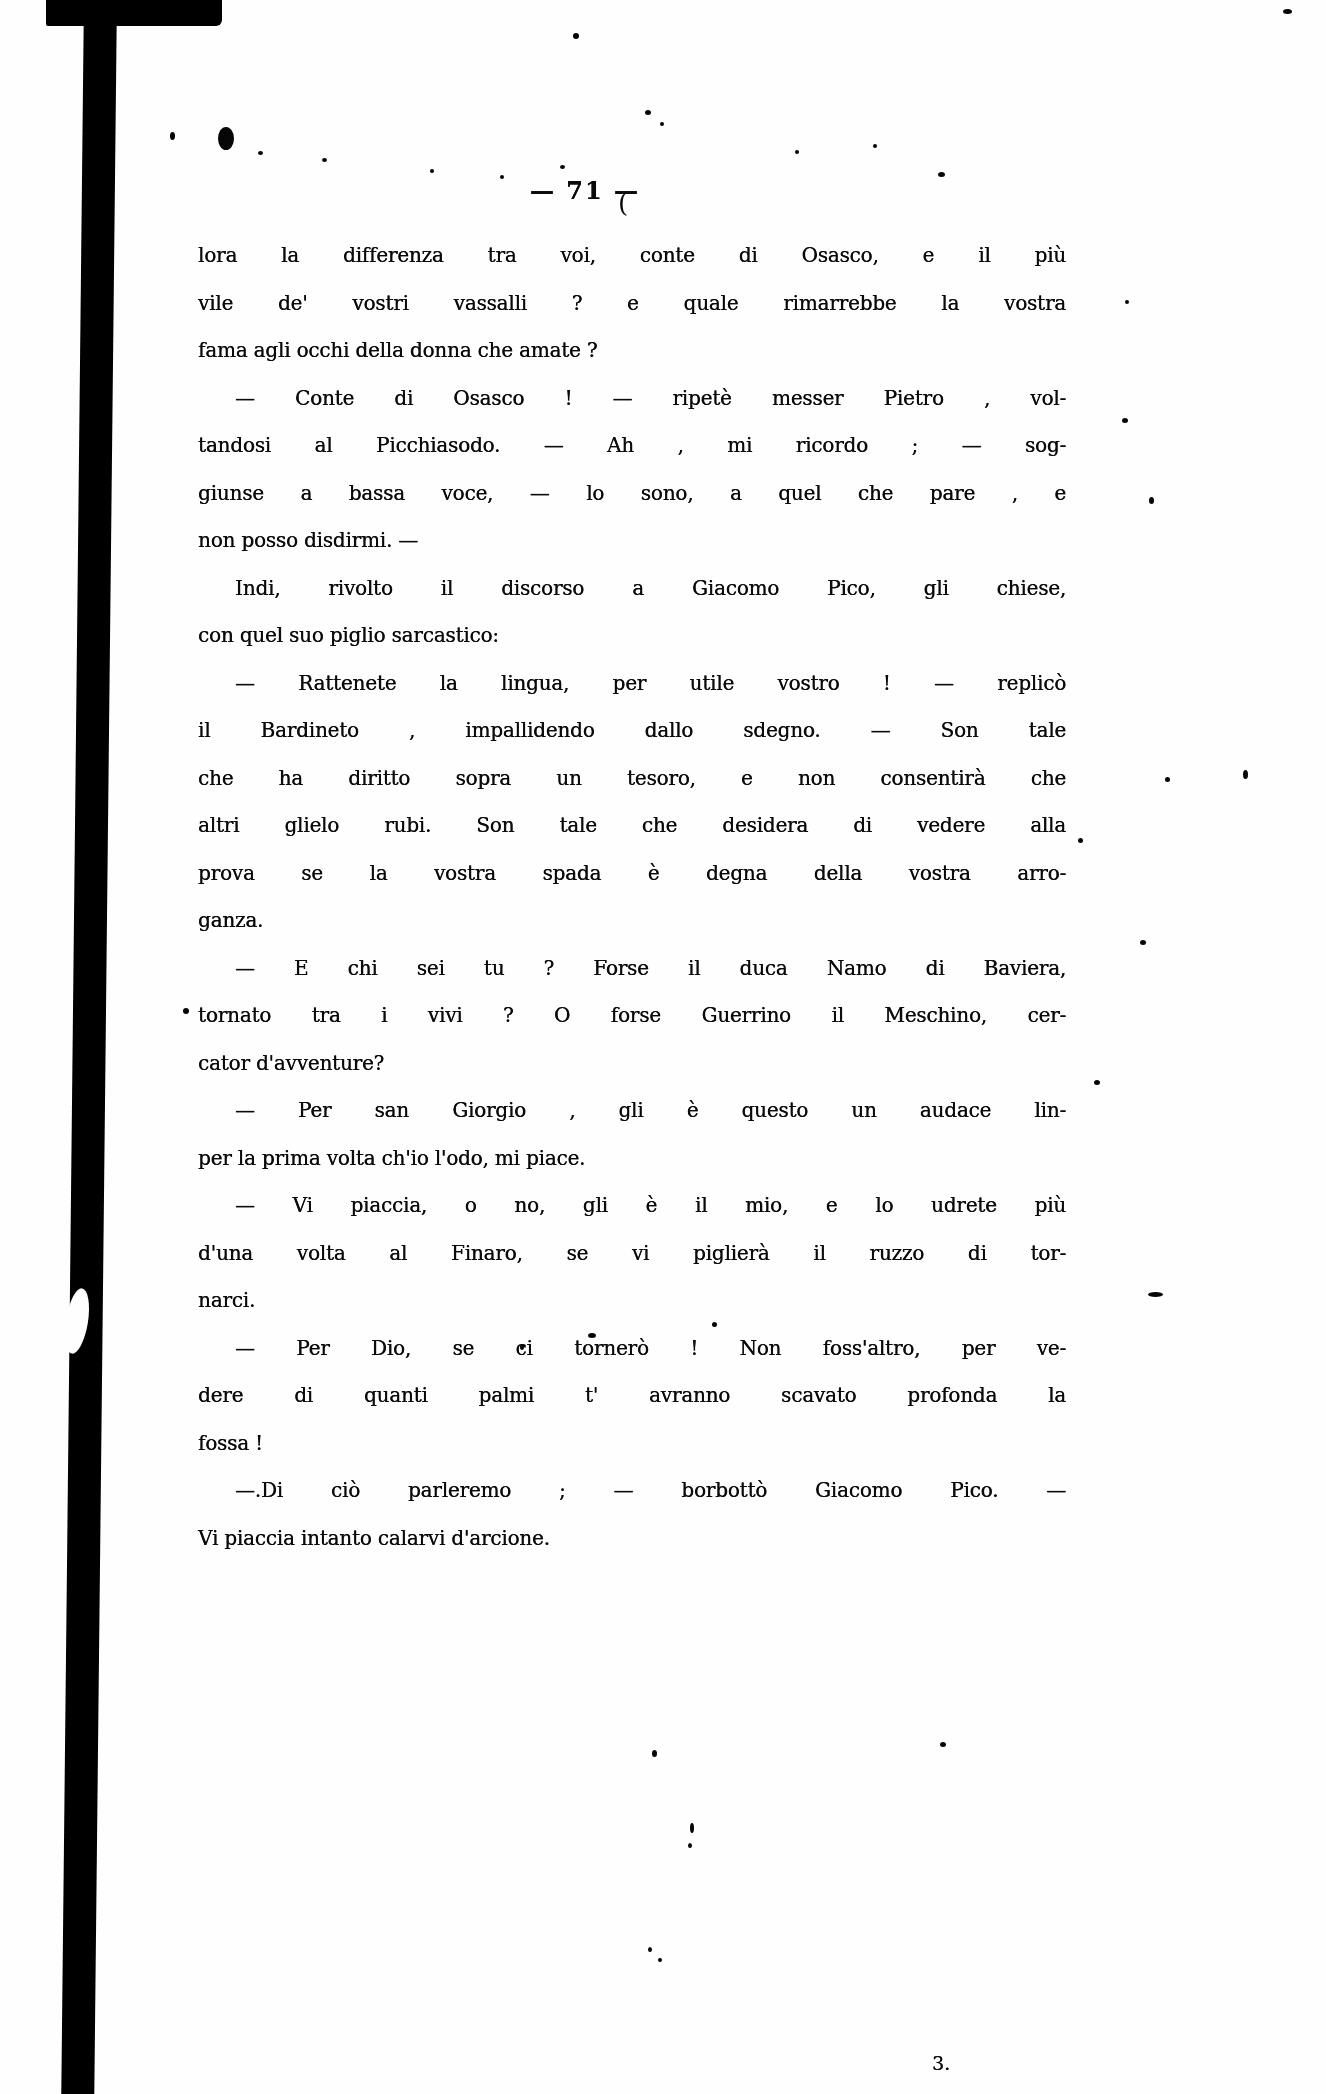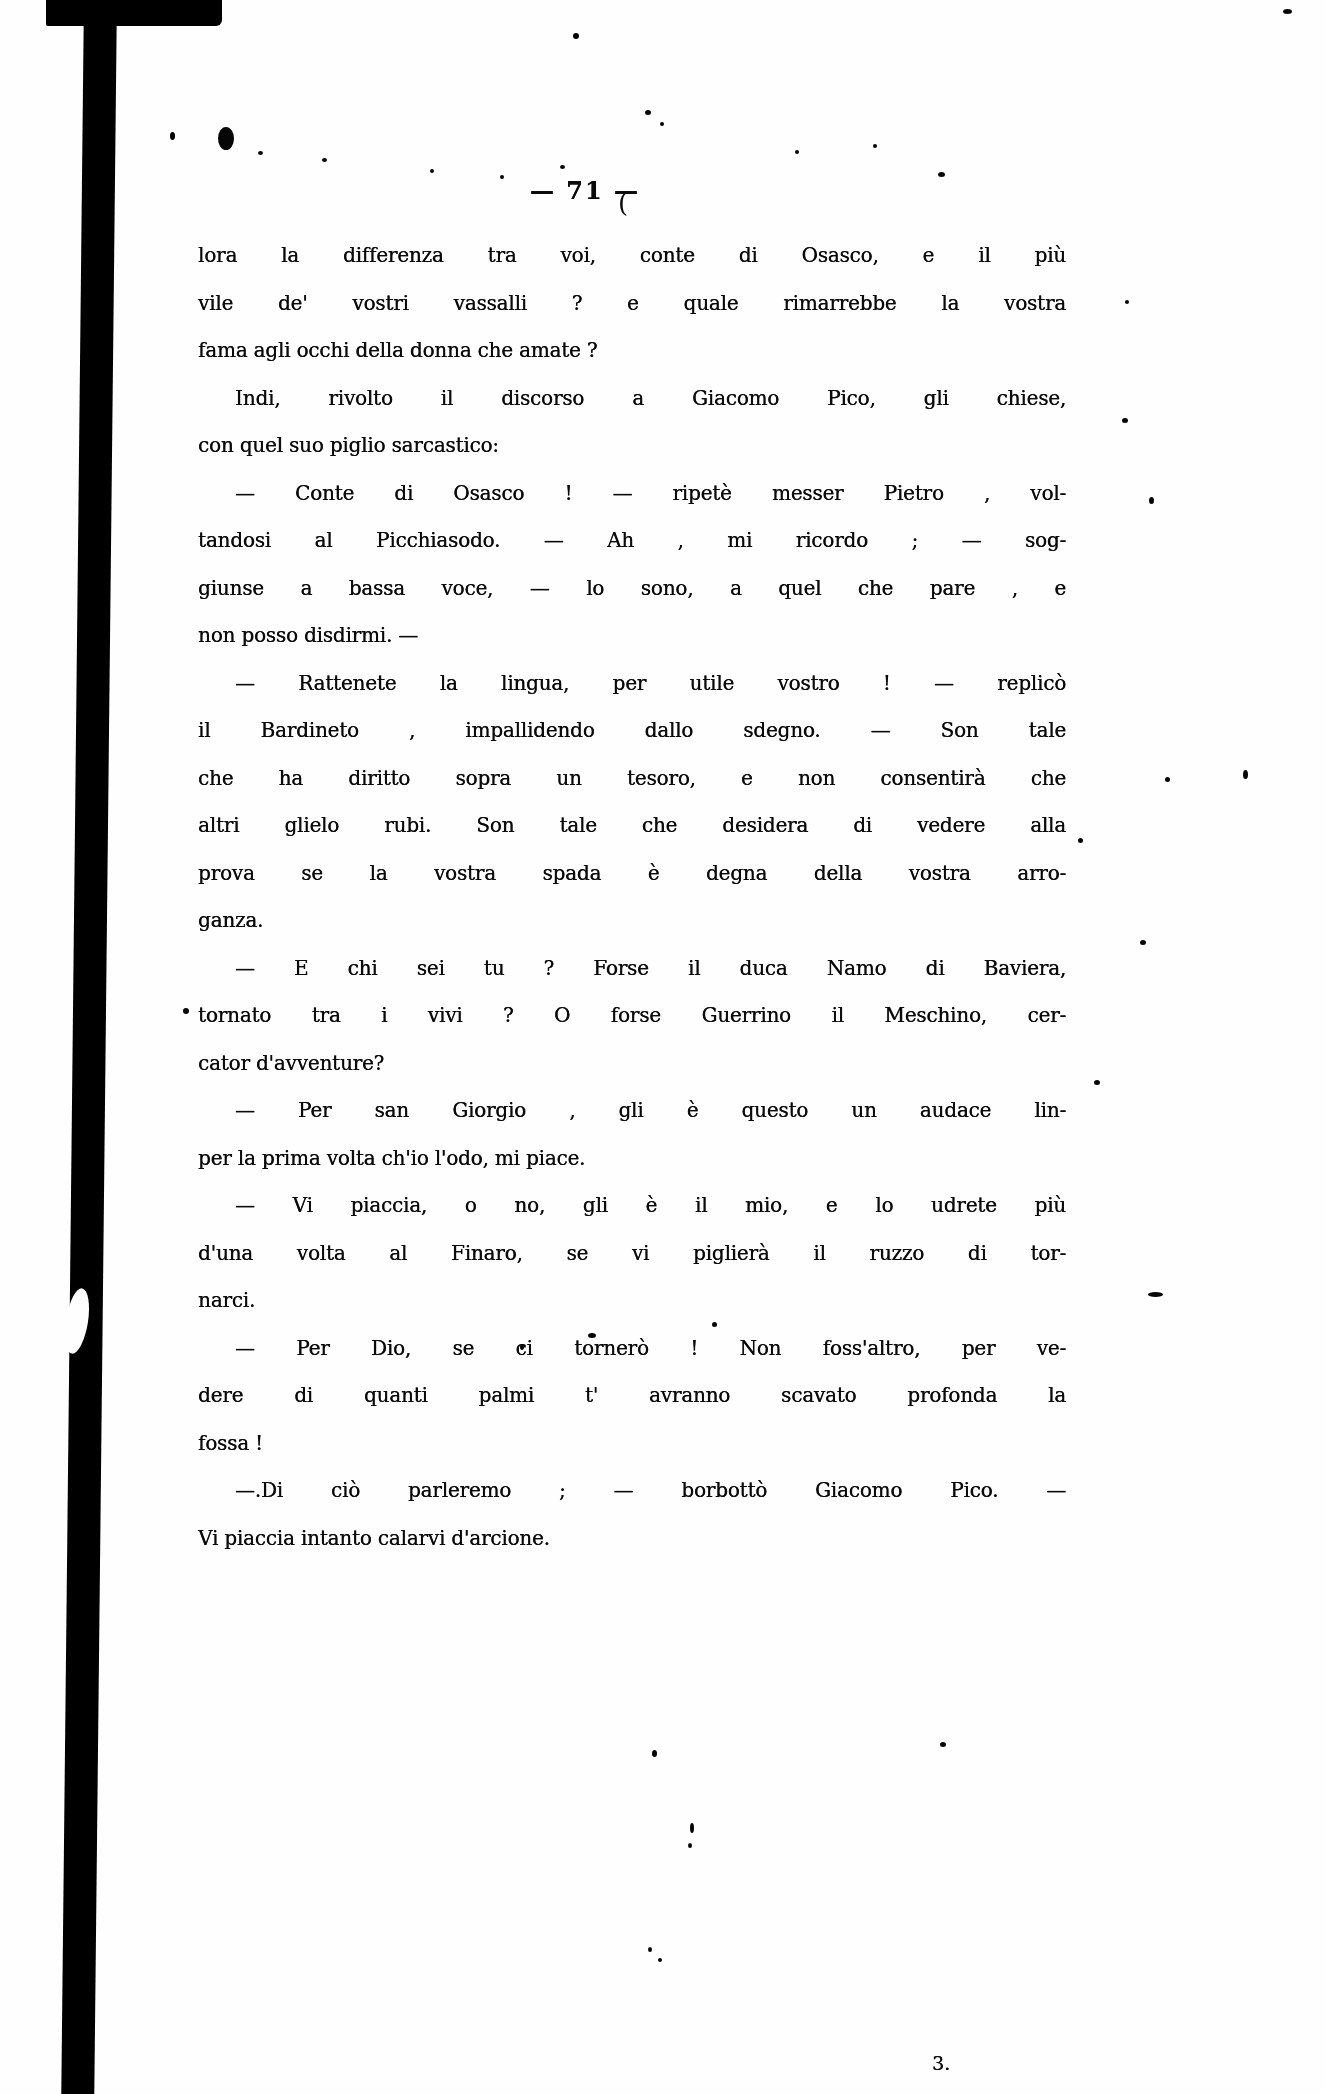--- a/index.html
+++ b/index.html
@@ -68,28 +68,28 @@
   <div class="pagenum">— 71 —</div>
   <div class="stray-paren">(</div>
 
   <div class="textblock">
       <div class="para">
         <div class="line">lora la differenza tra voi, conte di Osasco, e il più</div>
         <div class="line">vile de' vostri vassalli ? e quale rimarrebbe la vostra</div>
         <div class="line endline">fama agli occhi della donna che amate ?</div>
       </div>
       <div class="para">
-        <div class="line indent">Indi, rivolto il discorso a Giacomo Pico, gli chiese,</div>
-        <div class="line endline">con quel suo piglio sarcastico:</div>
-      </div>
-      <div class="para">
         <div class="line indent">— Conte di Osasco ! — ripetè messer Pietro , vol-</div>
         <div class="line">tandosi al Picchiasodo. — Ah , mi ricordo ; — sog-</div>
         <div class="line">giunse a bassa voce, — lo sono, a quel che pare , e</div>
         <div class="line endline">non posso disdirmi. —</div>
+      </div>
+      <div class="para">
+        <div class="line indent">Indi, rivolto il discorso a Giacomo Pico, gli chiese,</div>
+        <div class="line endline">con quel suo piglio sarcastico:</div>
       </div>
       <div class="para">
         <div class="line indent">— Rattenete la lingua, per utile vostro ! — replicò</div>
         <div class="line">il Bardineto , impallidendo dallo sdegno. — Son tale</div>
         <div class="line">che ha diritto sopra un tesoro, e non consentirà che</div>
         <div class="line">altri glielo rubi. Son tale che desidera di vedere alla</div>
         <div class="line">prova se la vostra spada è degna della vostra arro-</div>
         <div class="line endline">ganza.</div>
       </div>
       <div class="para">

